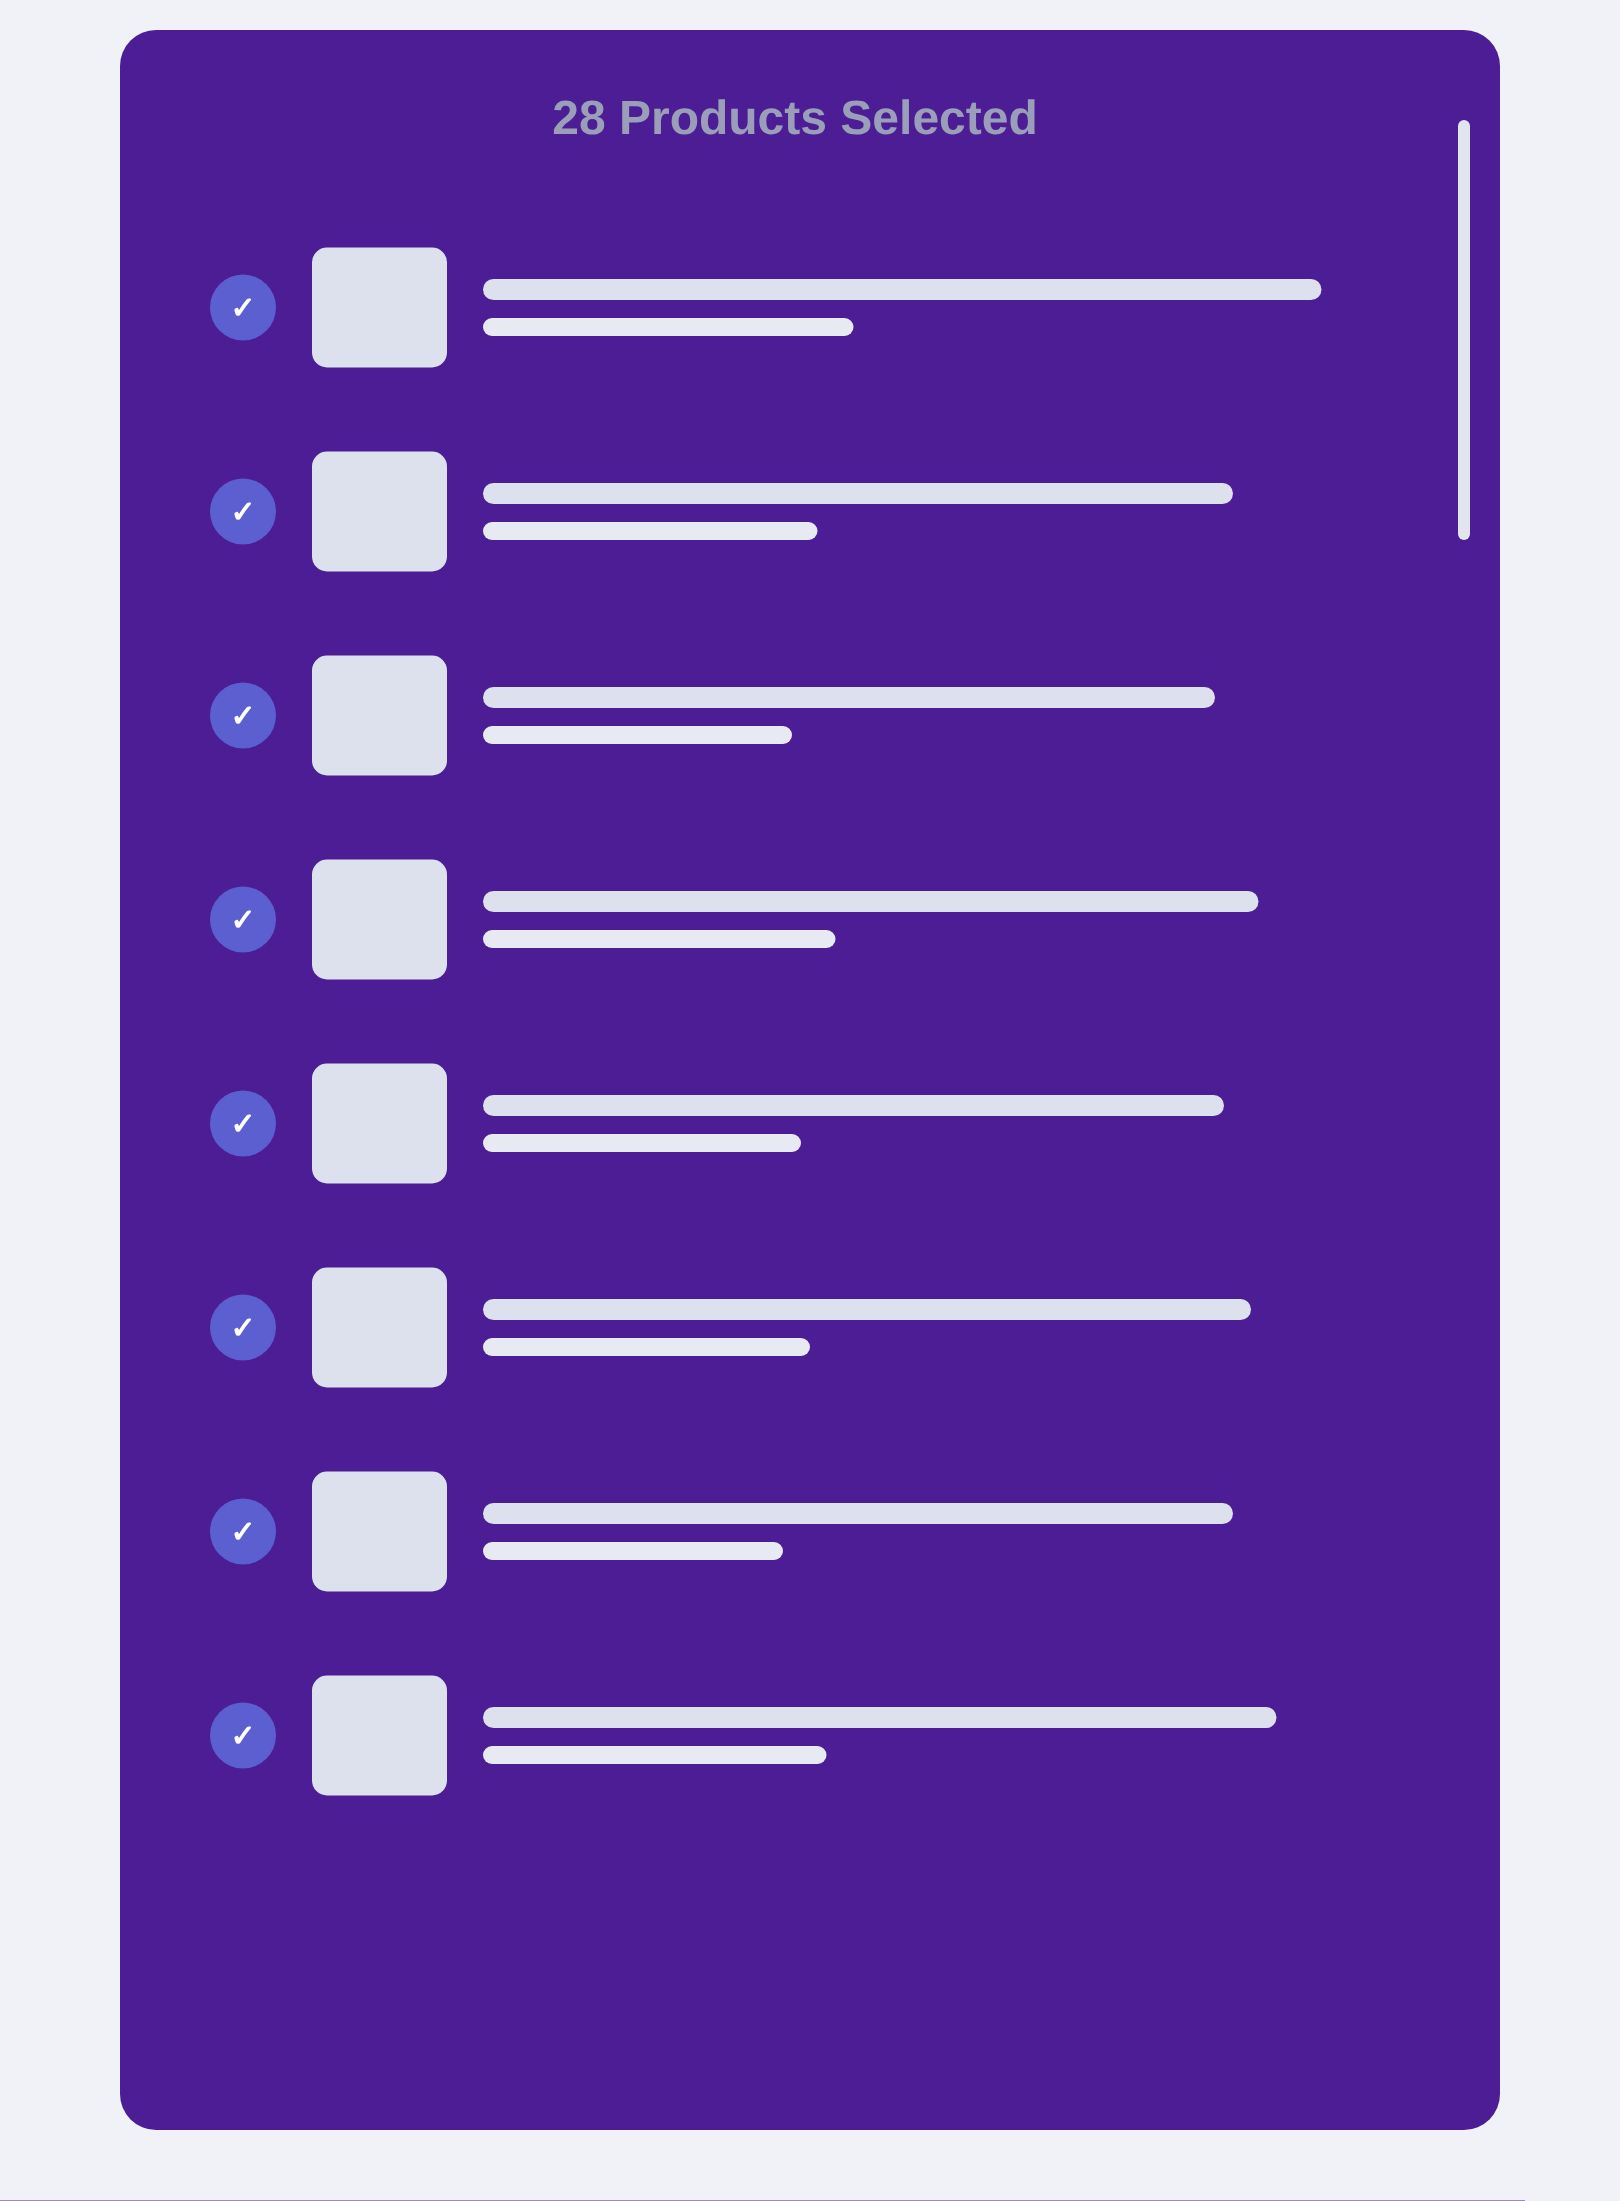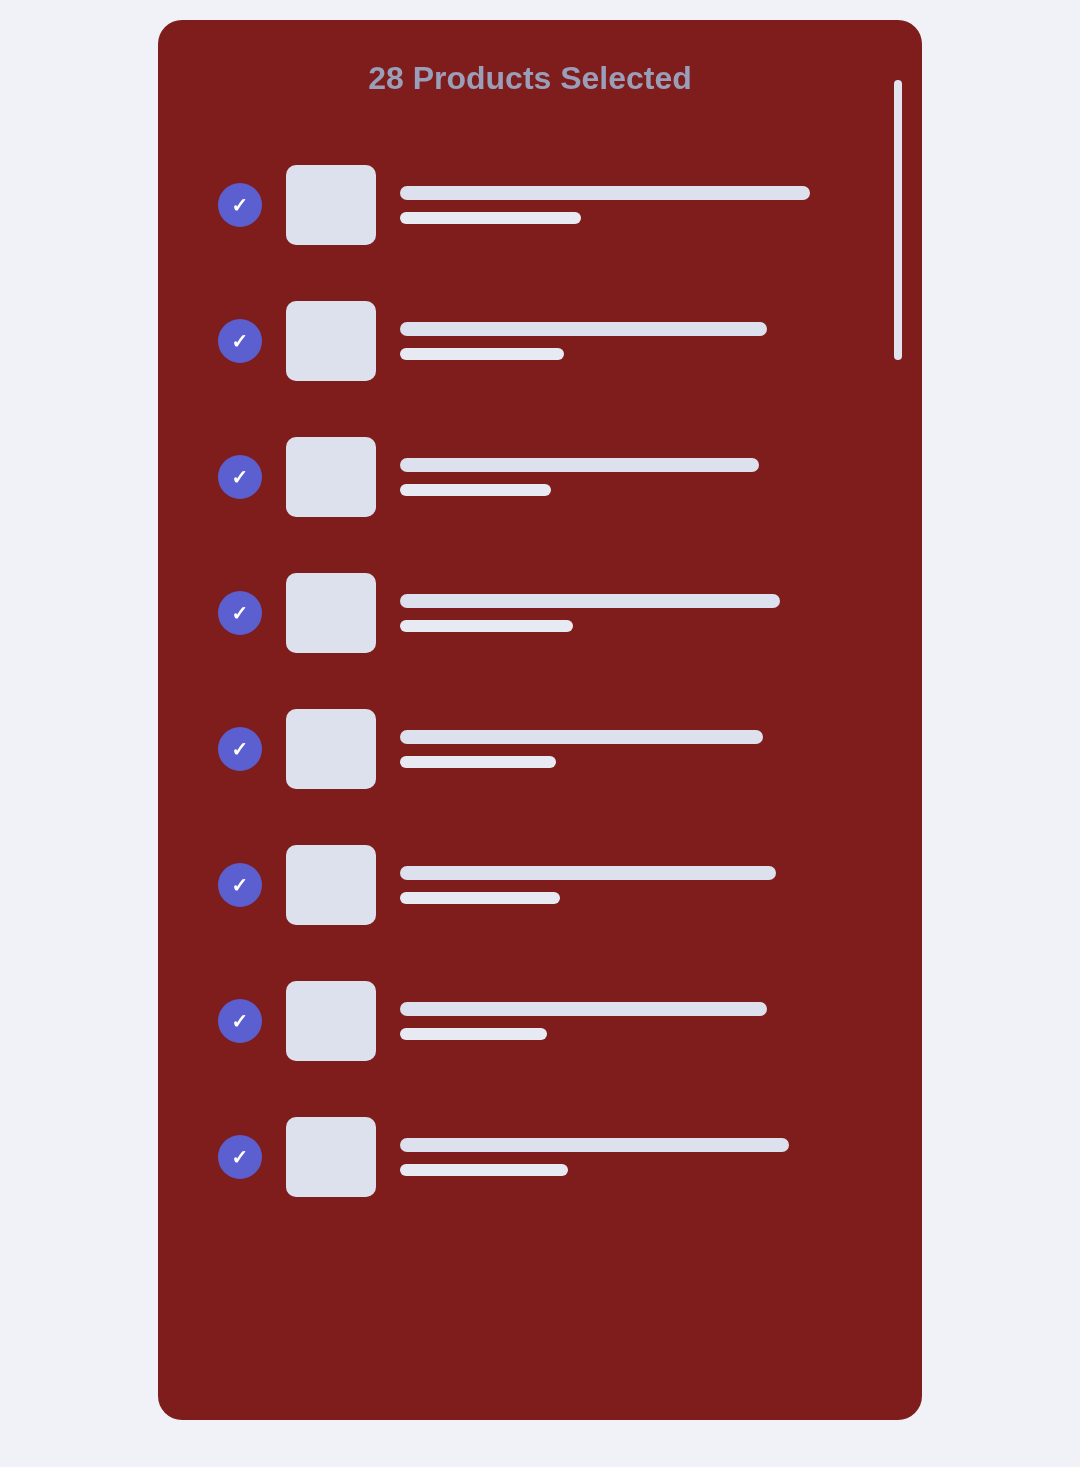--- a/index.html
+++ b/index.html
@@ -12,23 +12,23 @@
       background: #f0f2f8;
       display: flex;
       justify-content: center;
       align-items: flex-start;
       min-height: 100vh;
       padding: 20px;
       font-family: -apple-system, BlinkMacSystemFont, 'Segoe UI', sans-serif;
     }
 
     .card {
-      background: #7f1d1d;
+      background: #4c1d95;
       border-radius: 24px;
-      width: 764px;
+      width: 920px;
       min-height: 1400px;
       padding: 40px 60px 60px 60px;
       position: relative;
       overflow: hidden;
     }
 
     .header {
       text-align: center;
       margin-bottom: 40px;
       padding-right: 20px;

